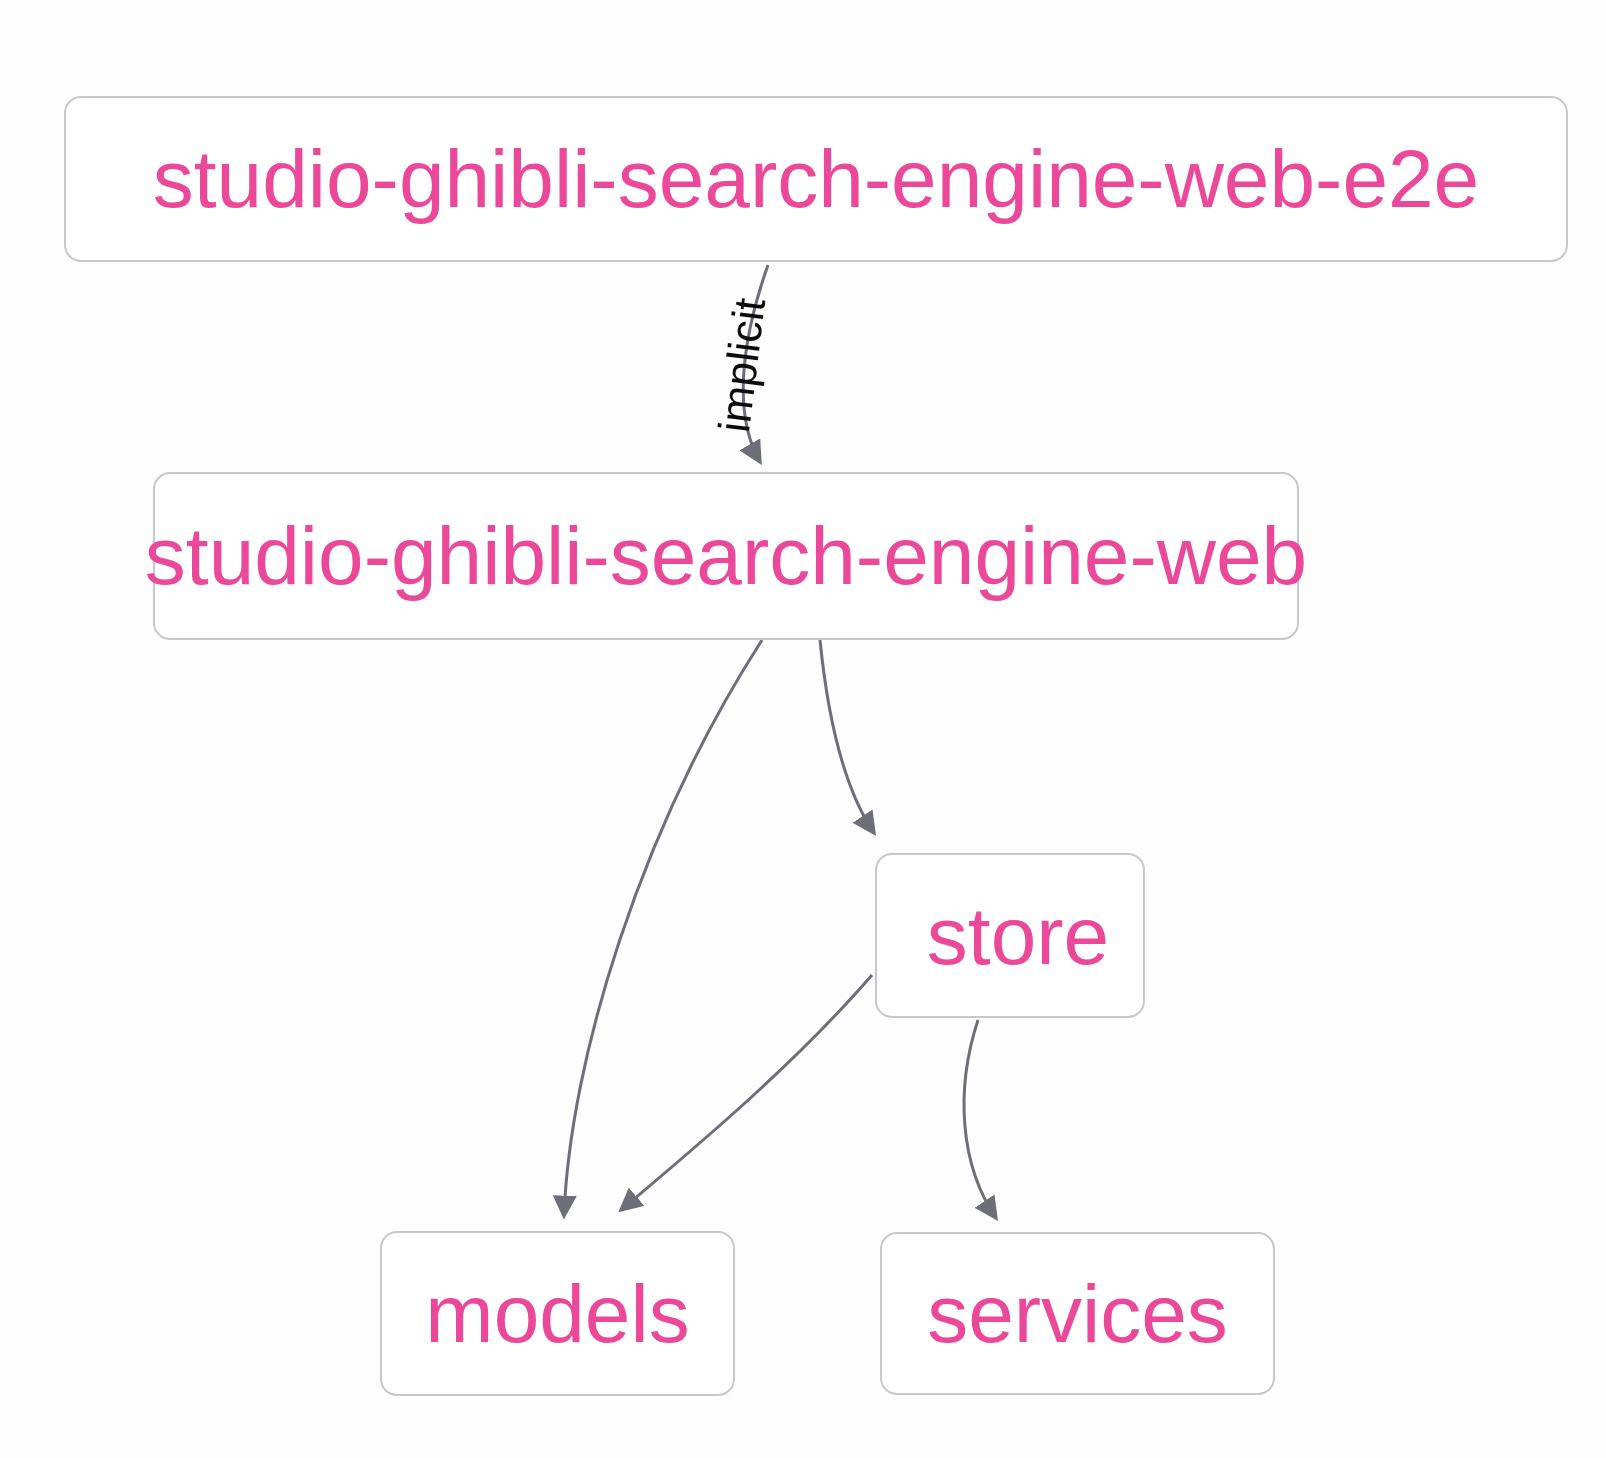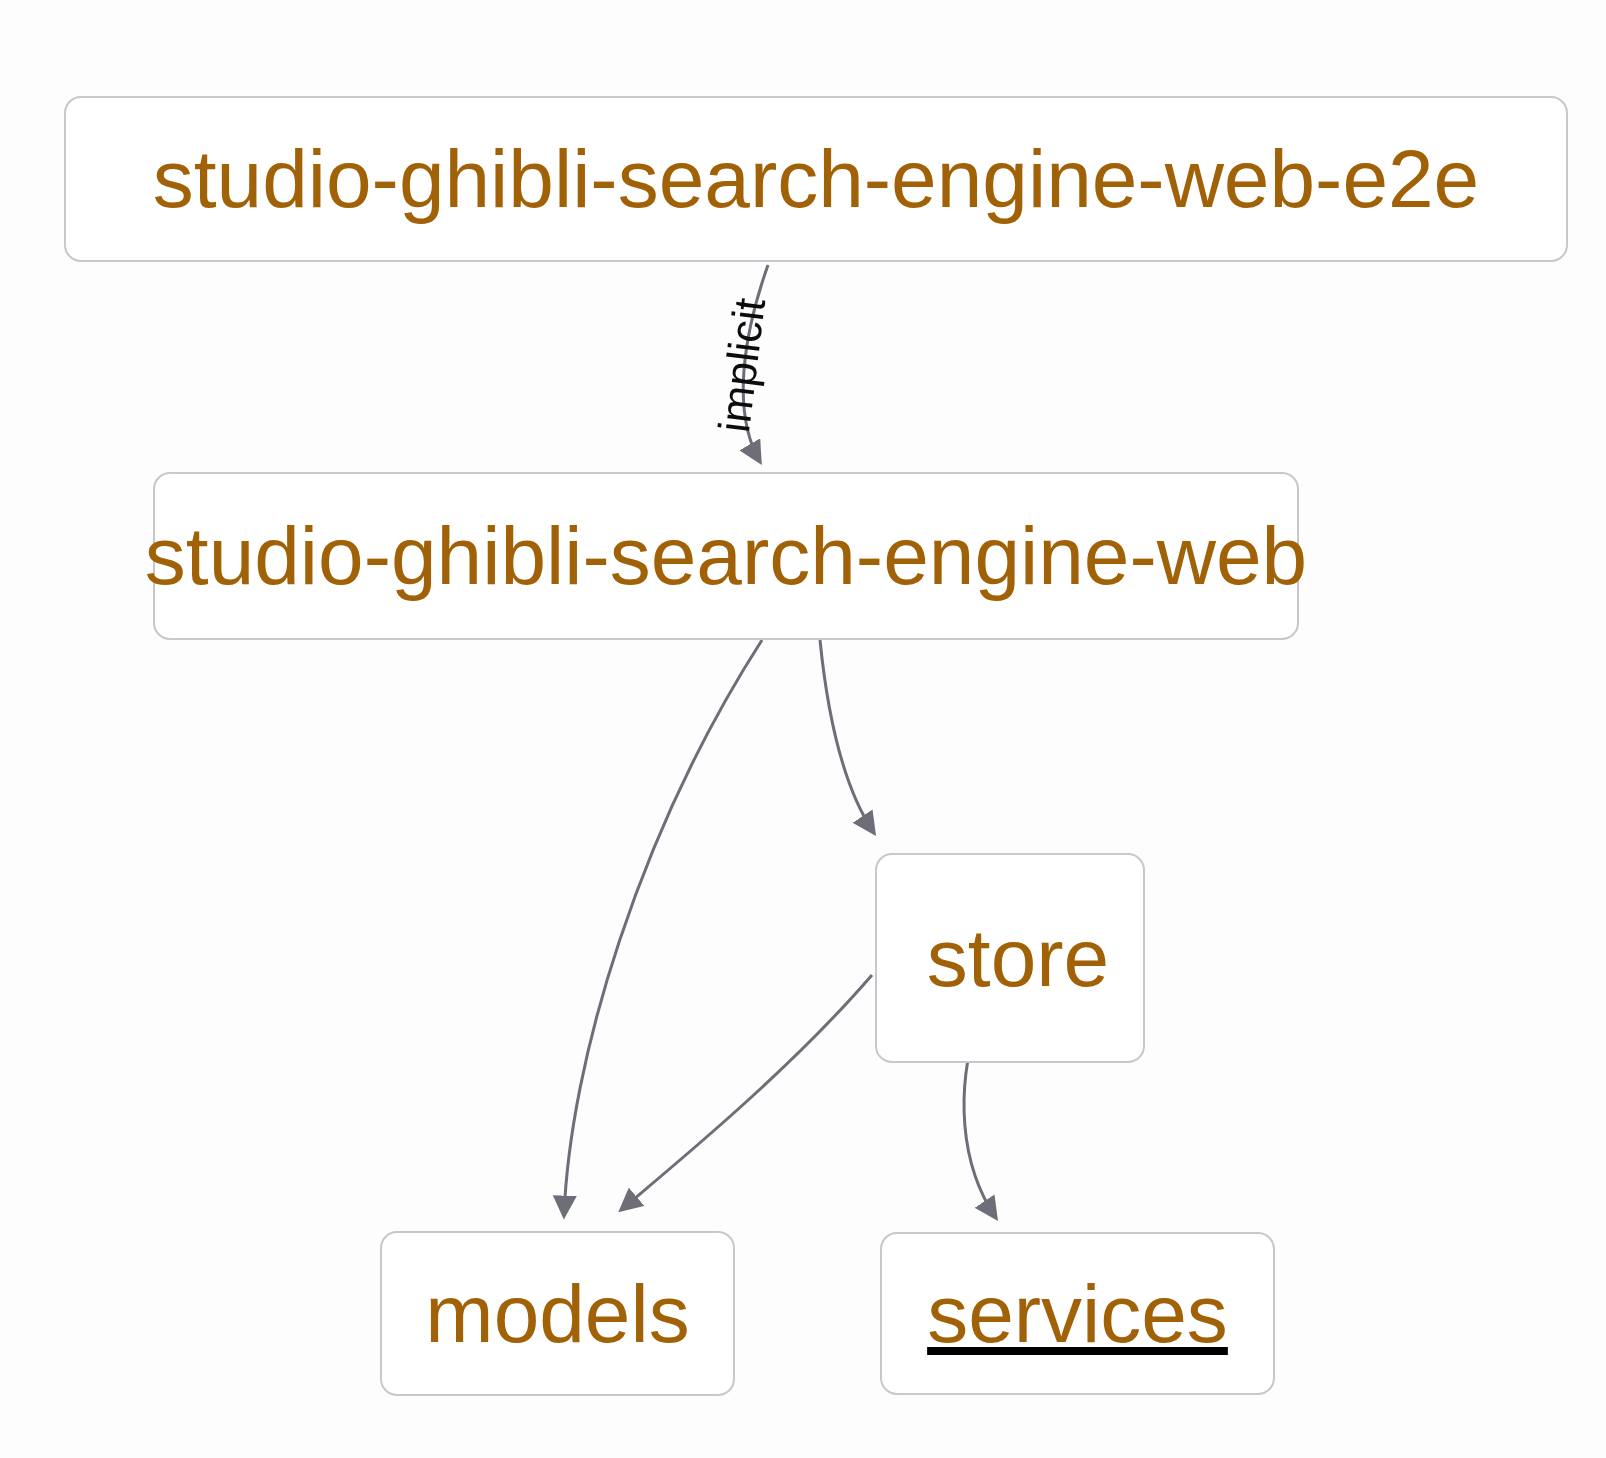--- a/index.html
+++ b/index.html
@@ -42,28 +42,28 @@
     border-radius: 17px;
     display: flex;
     align-items: center;
     justify-content: center;
     white-space: nowrap;
     cursor: pointer;
   }
   .node .label {
     font-size: 82px;
     font-weight: 400;
-    color: #a16207;
+    color: #ec4899;
     letter-spacing: 0;
   }
   .node-e2e      { left: 64px;  top: 96px;   width: 1504px; height: 166px; }
   .node-web      { left: 153px; top: 472px;  width: 1146px; height: 168px; }
-  .node-store    { left: 875px; top: 853px;  width: 270px;  height: 210px; padding-left: 16px; }
+  .node-store    { left: 875px; top: 853px;  width: 270px;  height: 165px; padding-left: 16px; }
   .node-models   { left: 380px; top: 1231px; width: 355px;  height: 165px; }
-  .node-services { left: 880px; top: 1232px; width: 395px;  height: 163px; text-decoration: underline; }
+  .node-services { left: 880px; top: 1232px; width: 395px;  height: 163px; }
 </style>
 </head>
 <body>
 
 <div class="canvas">
 
   <svg class="edges-layer" viewBox="0 0 1606 1458" xmlns="http://www.w3.org/2000/svg">
     <defs>
       <marker id="arrowhead" viewBox="0 0 10 10" refX="8.5" refY="5" markerWidth="8" markerHeight="8" orient="auto-start-reverse" markerUnits="strokeWidth">
         <path d="M 0 0 L 10 5 L 0 10 z" fill="#6d6e78"></path>

